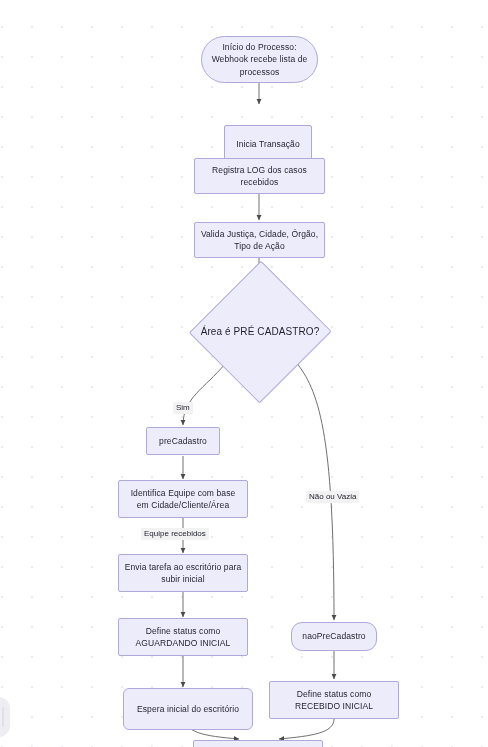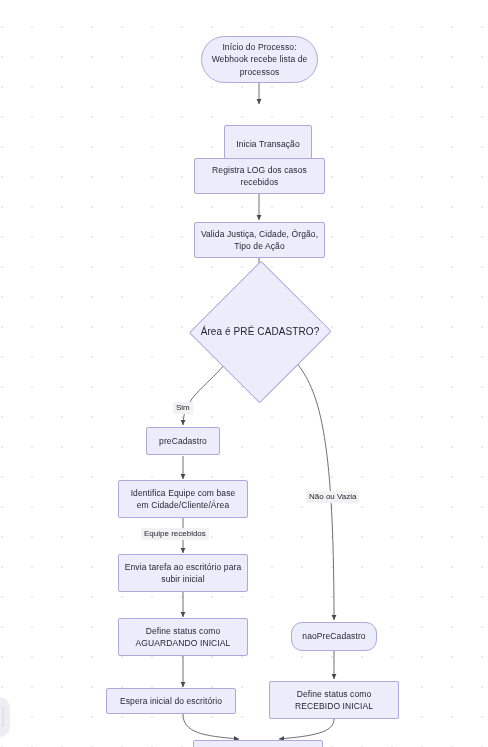--- a/index.html
+++ b/index.html
@@ -164,21 +164,21 @@
   </div>
 
   <div class="node rect" style="left:118px; top:554px; width:130px; height:38px;">
     <span>Envia tarefa ao escritório para subir inicial</span>
   </div>
 
   <div class="node rect" style="left:118px; top:618px; width:130px; height:38px;justify-content:center;">
     <span>Define status como AGUARDANDO INICIAL</span>
   </div>
 
-  <div class="node rect" style="left:106px; top:688px; width:130px; height:26px;">
+  <div class="node rect" style="left:123px; top:688px; width:130px; height:42px;border-radius:6px;">
     <span>Espera inicial do escritório</span>
   </div>
 
   <div class="node rect" style="left:291px; top:622px; width:86px; height:29px;border-radius:11px;">
     <span>naoPreCadastro</span>
   </div>
 
   <div class="node rect" style="left:269px; top:681px; width:130px; height:38px;">
     <span>Define status como RECEBIDO INICIAL</span>
   </div>

